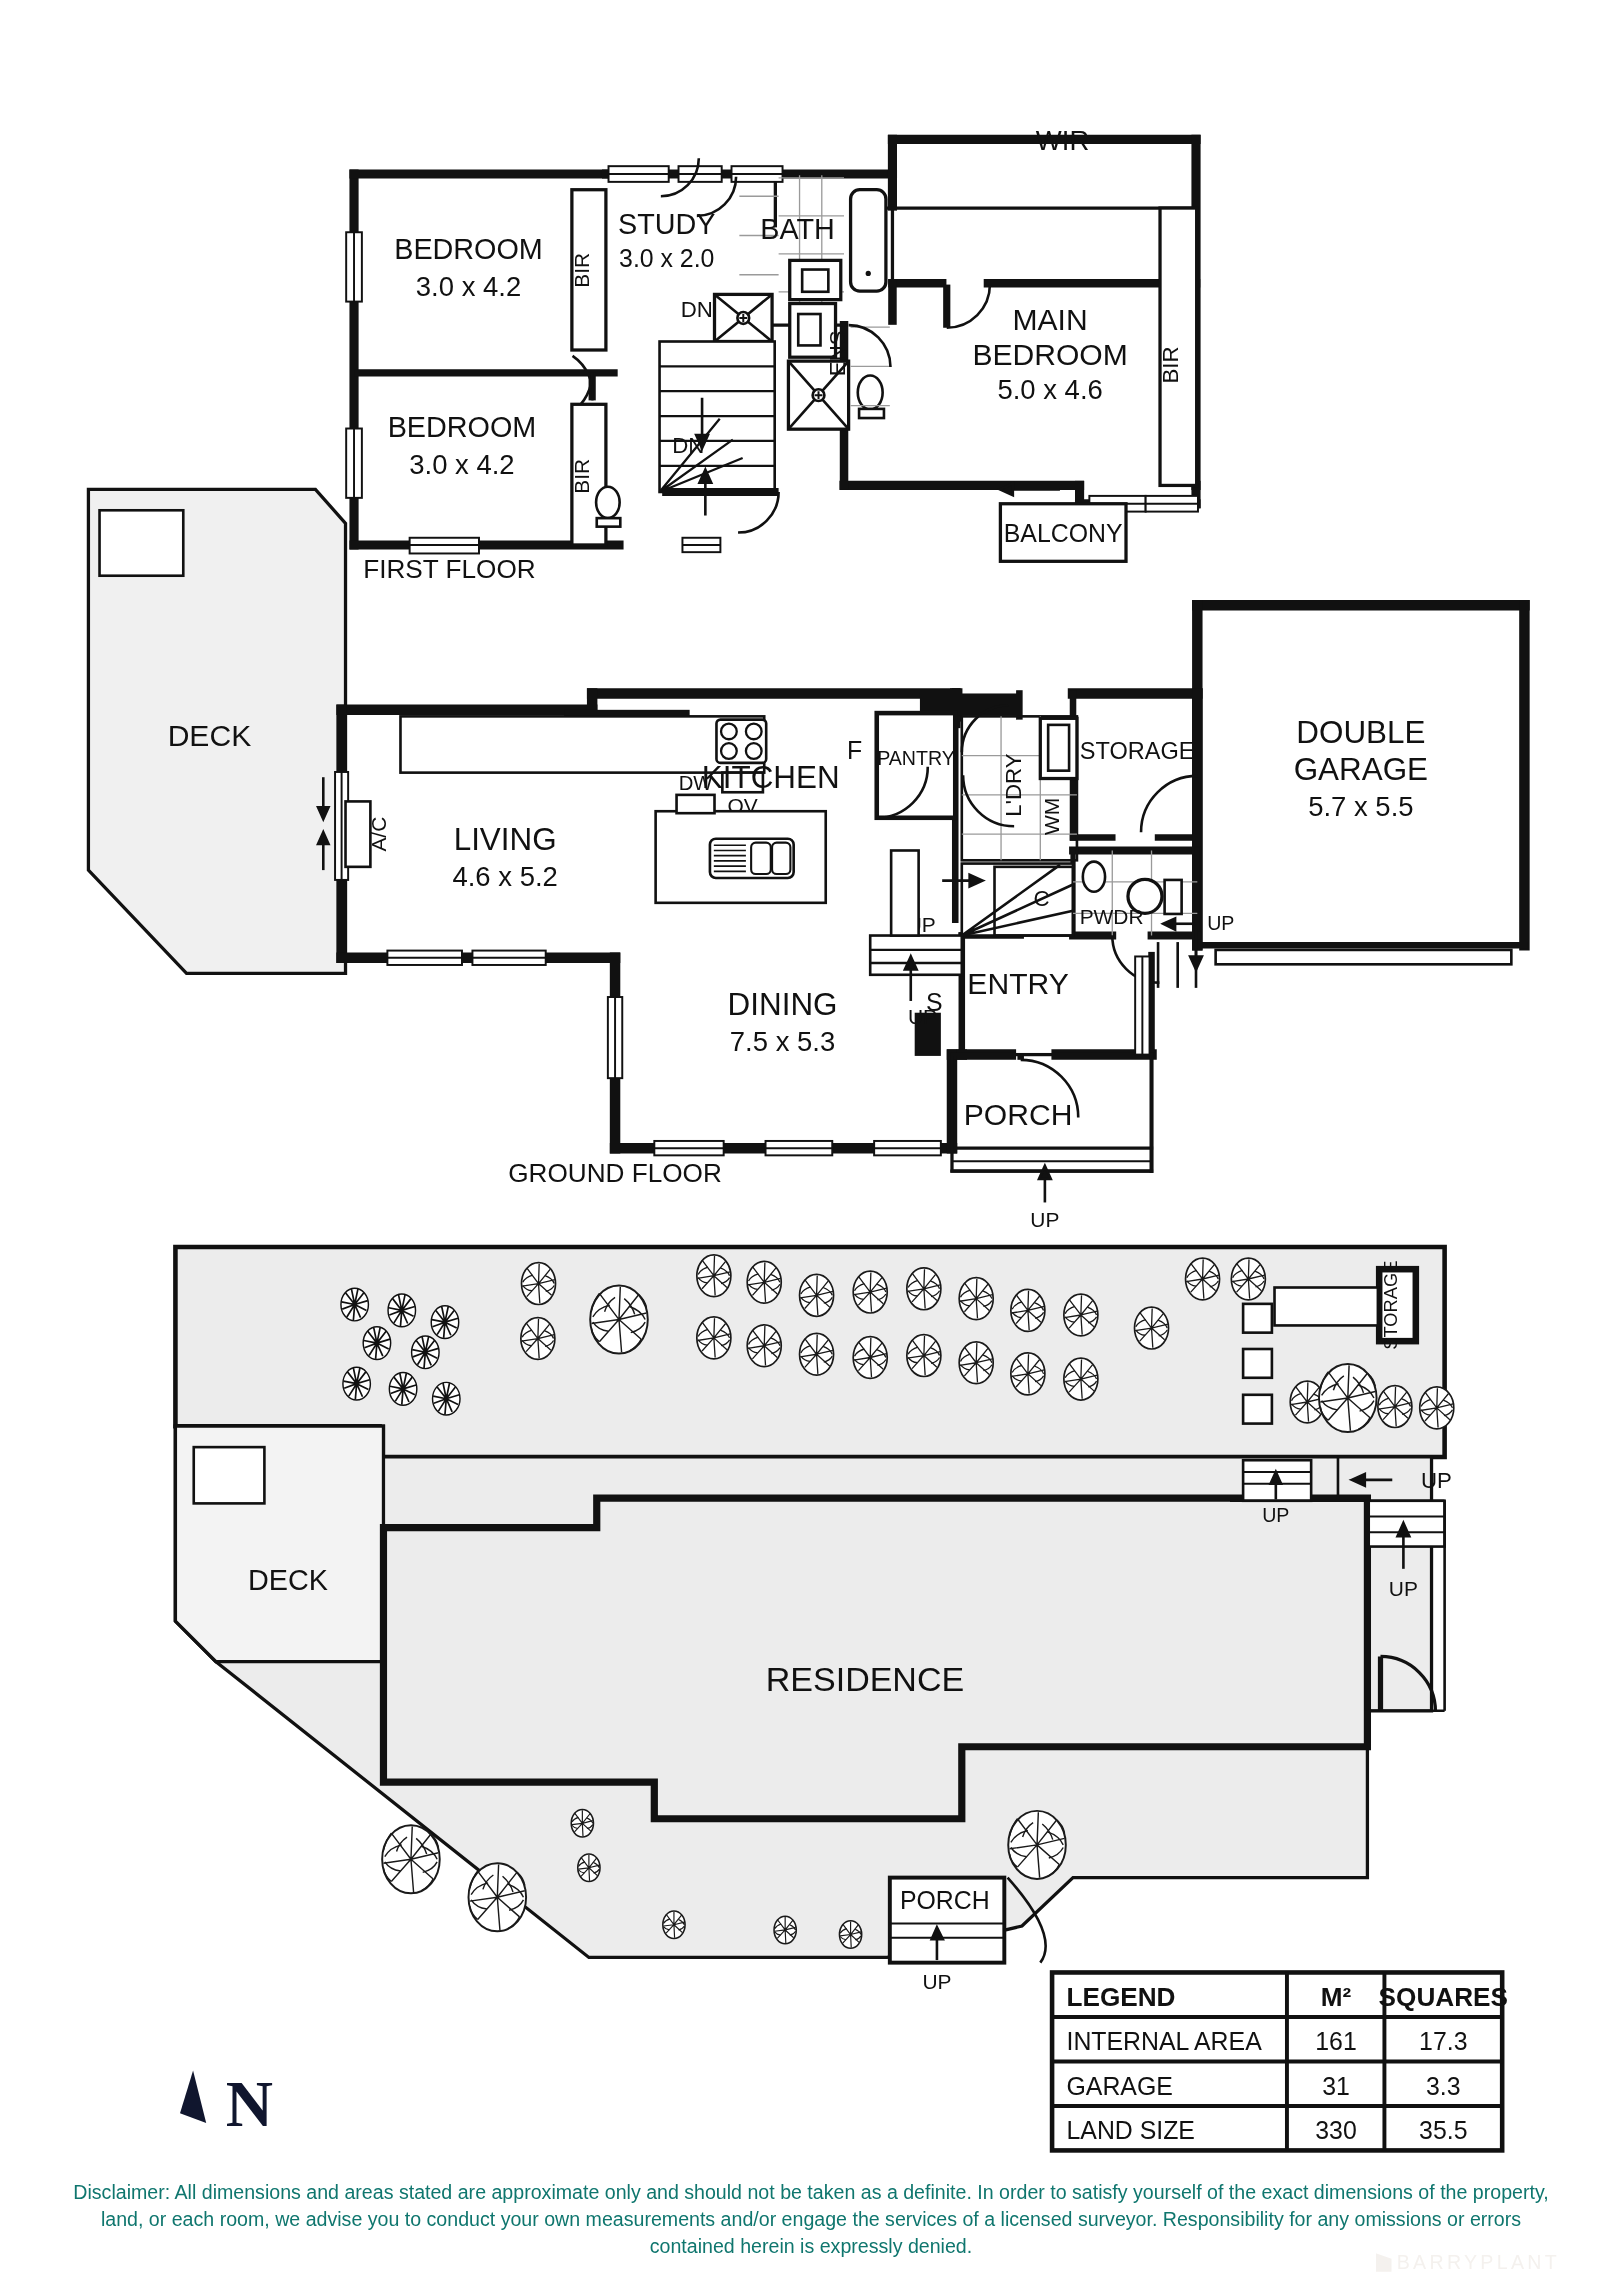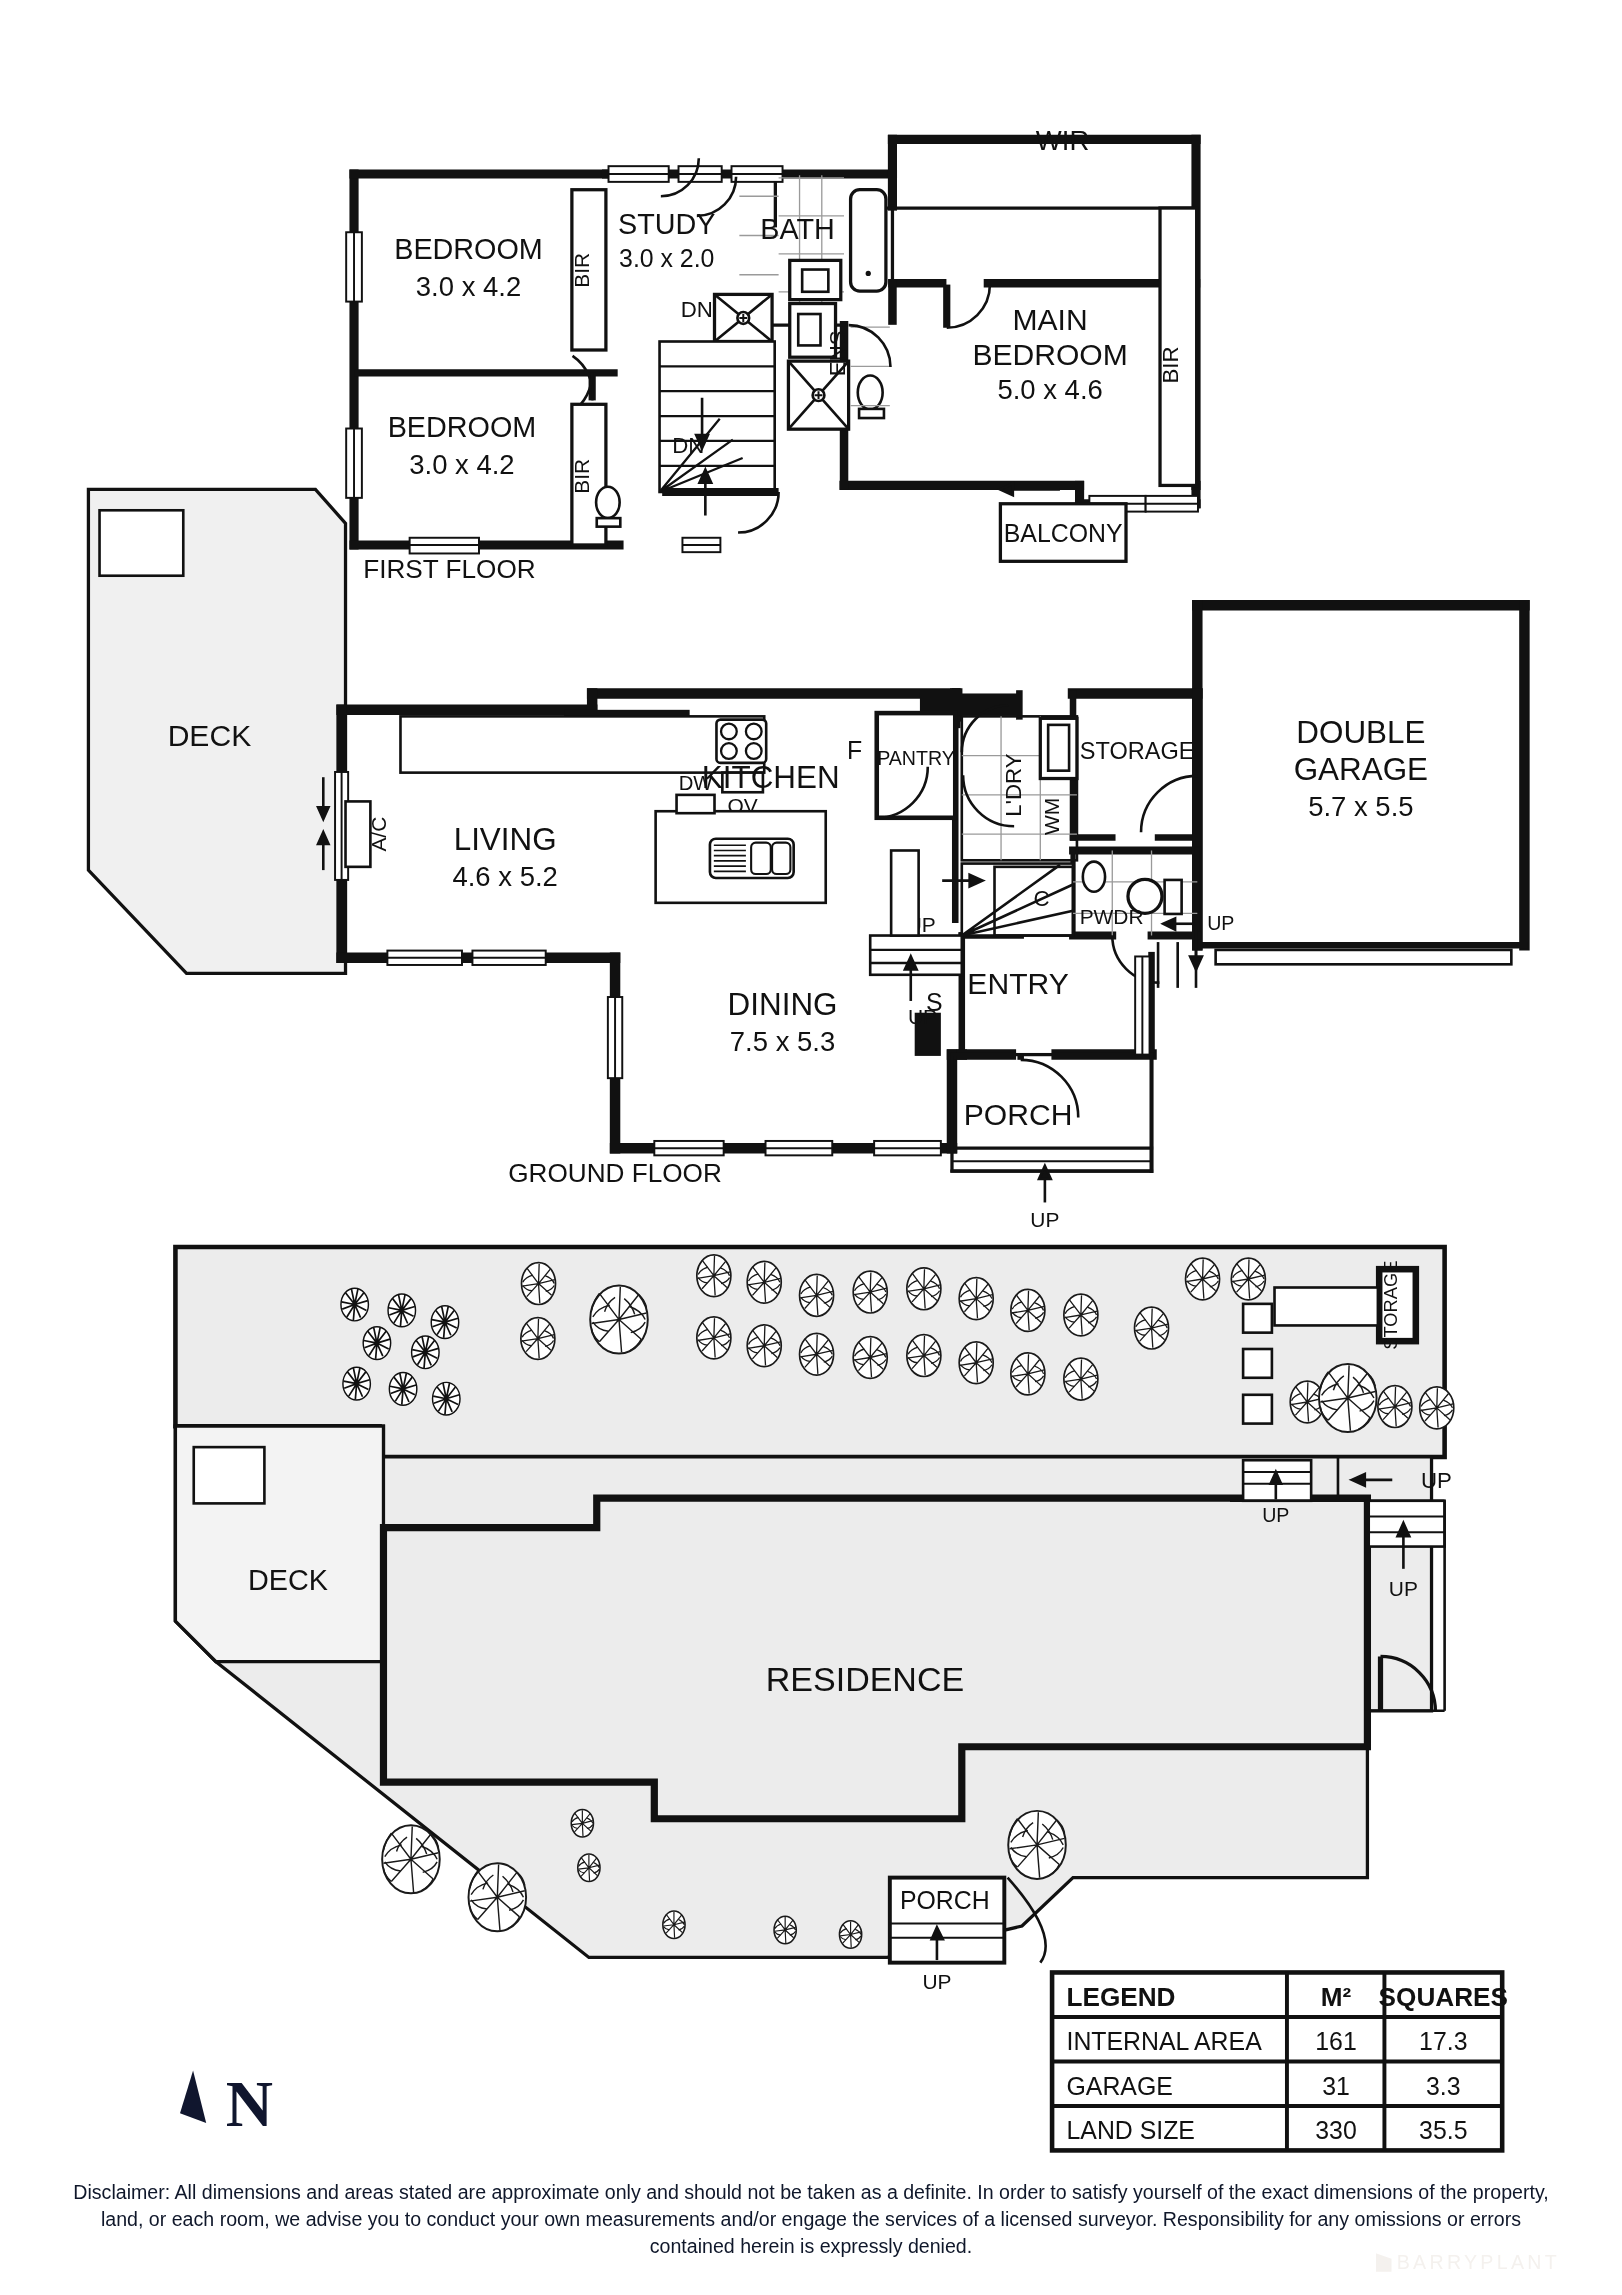--- a/index.html
+++ b/index.html
@@ -11,21 +11,21 @@
     position:relative;
     overflow:hidden;
   }
   #stage{position:absolute;left:0;top:0;width:1622px;height:2295px;}
   svg{display:block;}
   .lbl{font-family:"Liberation Sans",sans-serif;fill:#111;}
   .disclaimer{
     position:absolute;left:0;right:0;top:2179px;
     text-align:center;
     font-family:"Liberation Sans",sans-serif;
-    font-size:19.6px;line-height:1.38;color:#0f172a;
+    font-size:19.6px;line-height:1.38;color:#0f766e;
     padding:0 59px;box-sizing:border-box;
   }
   .watermark{
     position:absolute;right:62px;top:2251px;
     font-family:"Liberation Sans",sans-serif;
     font-size:19.6px;letter-spacing:3.3px;color:#f4f1ee;
     display:flex;align-items:center;gap:5.2px;
   }
   .wm-mark{width:15.7px;height:18.3px;background:#f4f1ee;
      clip-path:polygon(0 0,100% 30%,100% 100%,0 100%);}

